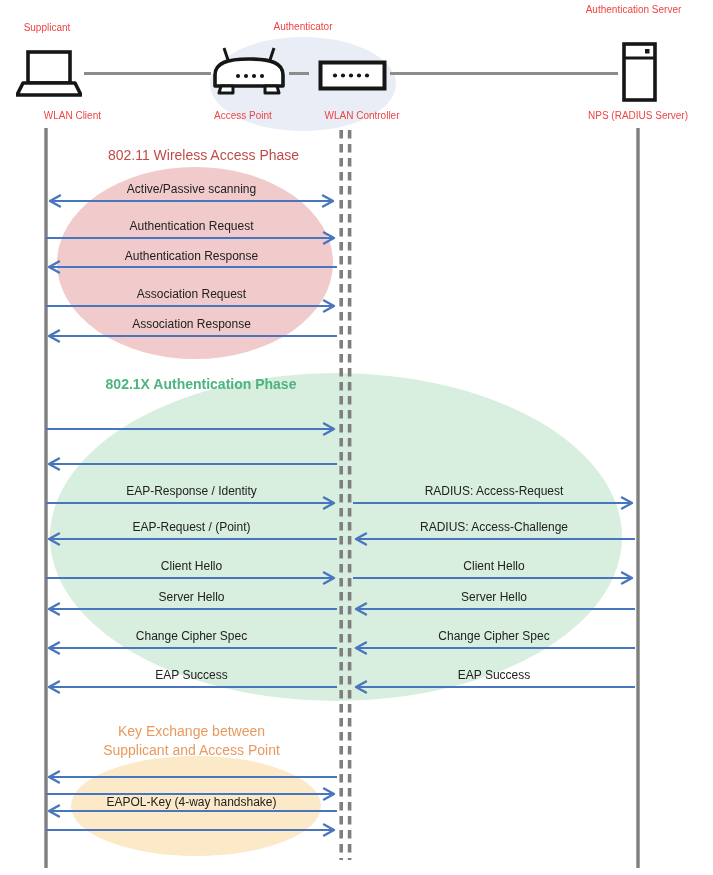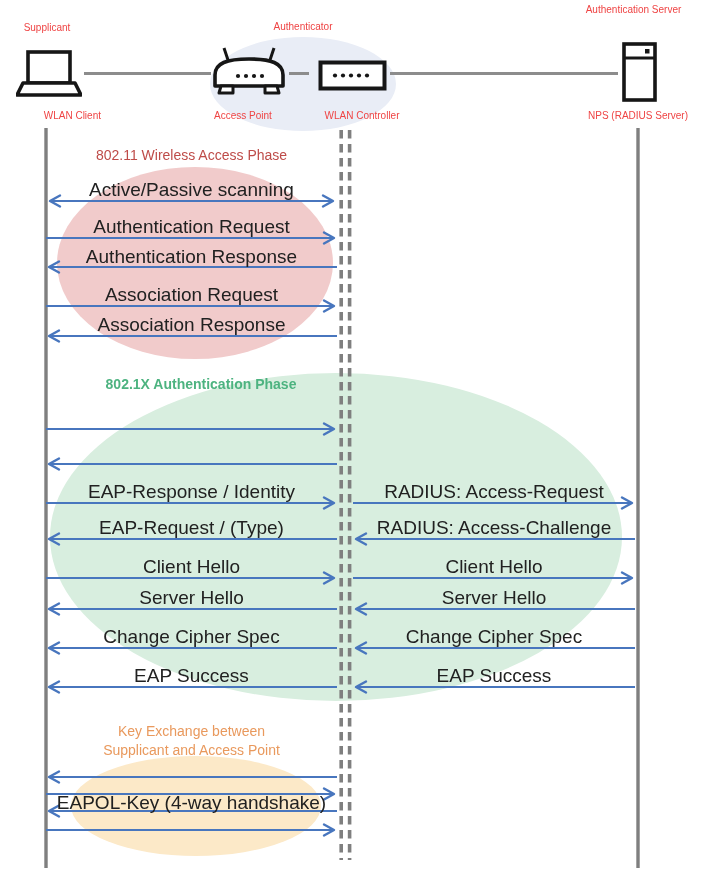--- a/index.html
+++ b/index.html
@@ -1,21 +1,21 @@
 <!DOCTYPE html>
 <html><head>
 <meta charset="utf-8">
 <style>
   html,body{margin:0;padding:0;background:#ffffff;}
   .canvas{
     position:relative;width:713px;height:875px;background:#ffffff;
     font-family:"Liberation Sans",sans-serif;color:#212121;overflow:hidden;
   }
   .layer{position:absolute;left:0;top:0;}
-  .lbl{position:absolute;font-size:19px;line-height:15px;white-space:nowrap;color:#212121;}
+  .lbl{position:absolute;font-size:12px;line-height:15px;white-space:nowrap;color:#212121;}
   .ctr{text-align:center;}
   .msg-left{left:46px;width:291px;text-align:center;}
   .msg-right{left:353px;width:282px;text-align:center;}
   .hdr{font-size:10px;color:#ef4444;}
   .phase-title{position:absolute;font-size:14px;line-height:19px;text-align:center;white-space:nowrap;}
   .t-red{color:#BE4B48;}
   .t-green{color:#4DB380;font-weight:bold;}
   .t-orange{color:#E9995D;}
 </style>
 </head>
@@ -116,35 +116,35 @@
 
   <div class="lbl hdr ctr" style="left:0px;top:20px;width:94px;">Supplicant</div>
   <div class="lbl hdr ctr" style="left:233px;top:19px;width:140px;">Authenticator</div>
   <div class="lbl hdr ctr" style="left:556px;top:2px;width:155px;">Authentication Server</div>
 
   <div class="lbl hdr ctr" style="left:1px;top:108px;width:100px;text-align:right;">WLAN Client</div>
   <div class="lbl hdr ctr" style="left:193px;top:108px;width:100px;">Access Point</div>
   <div class="lbl hdr ctr" style="left:307px;top:108px;width:110px;">WLAN Controller</div>
   <div class="lbl hdr ctr" style="left:563px;top:108px;width:150px;">NPS (RADIUS Server)</div>
 
-  <div class="phase-title t-red" style="left:46px;top:146px;width:291px;">802.11 Wireless Access Phase</div>
+  <div class="phase-title t-red" style="left:46px;top:146px;width:291px;padding-left:12px;">802.11 Wireless Access Phase</div>
   <div class="phase-title t-green" style="left:51px;top:375px;width:300px;">802.1X Authentication Phase</div>
   <div class="phase-title t-orange" style="left:46px;top:722px;width:291px;">
     <div>Key Exchange between</div>
     <div>Supplicant and Access Point</div>
   </div>
 
   <div class="lbl msg-left" style="top:182px;">Active/Passive scanning</div>
   <div class="lbl msg-left" style="top:219px;">Authentication Request</div>
   <div class="lbl msg-left" style="top:249px;">Authentication Response</div>
   <div class="lbl msg-left" style="top:287px;">Association Request</div>
   <div class="lbl msg-left" style="top:317px;">Association Response</div>
 
   <div class="lbl msg-left" style="top:484px;">EAP-Response / Identity</div>
-  <div class="lbl msg-left" style="top:520px;">EAP-Request / (Type)</div>
+  <div class="lbl msg-left" style="top:520px;">EAP-Request / (Point)</div>
   <div class="lbl msg-left" style="top:559px;">Client Hello</div>
   <div class="lbl msg-left" style="top:590px;">Server Hello</div>
   <div class="lbl msg-left" style="top:629px;">Change Cipher Spec</div>
   <div class="lbl msg-left" style="top:668px;">EAP Success</div>
 
   <div class="lbl msg-right" style="top:484px;">RADIUS: Access-Request</div>
   <div class="lbl msg-right" style="top:520px;">RADIUS: Access-Challenge</div>
   <div class="lbl msg-right" style="top:559px;">Client Hello</div>
   <div class="lbl msg-right" style="top:590px;">Server Hello</div>
   <div class="lbl msg-right" style="top:629px;">Change Cipher Spec</div>

